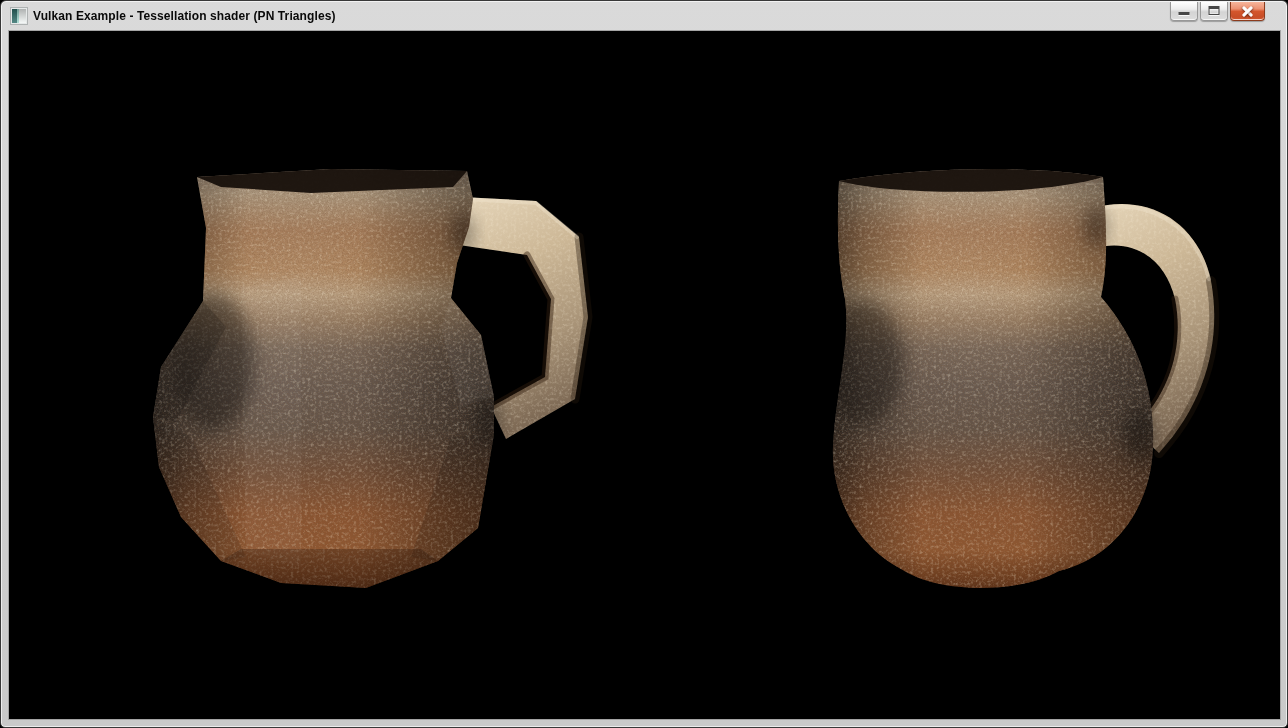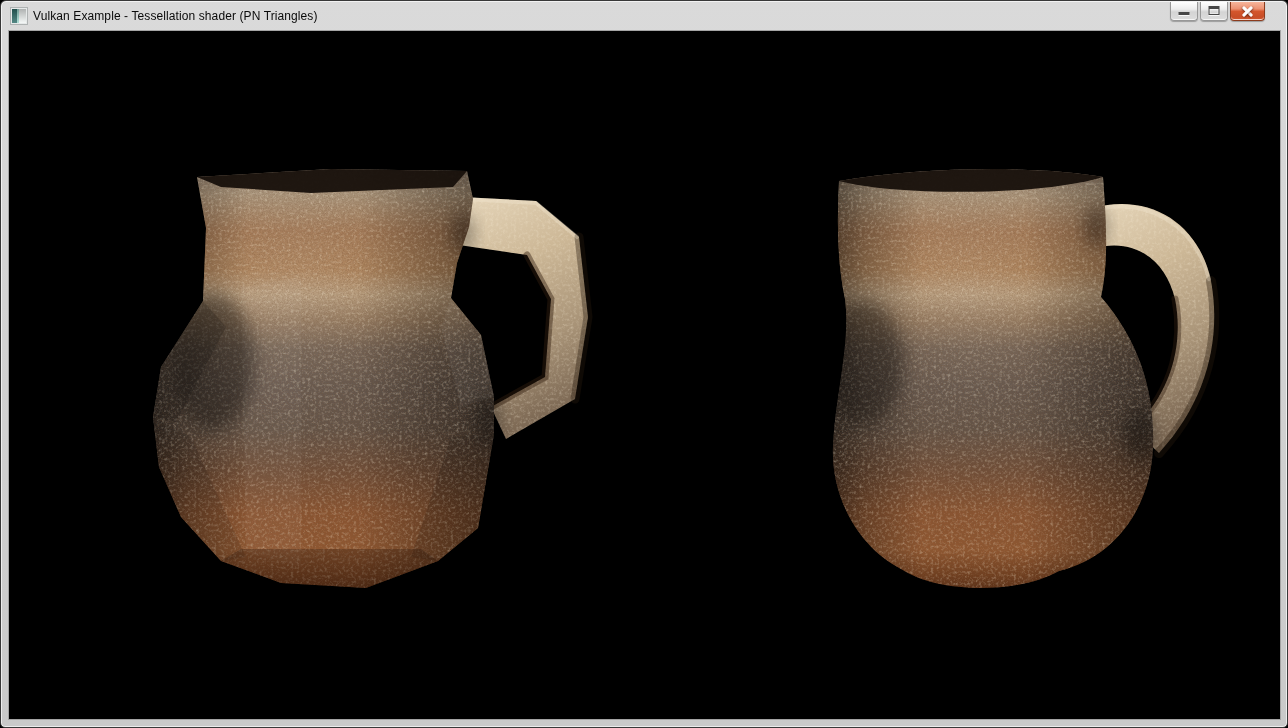--- a/index.html
+++ b/index.html
@@ -5,21 +5,21 @@
   html,body { margin:0; padding:0; background:#000; }
   body { width:1288px; height:728px; overflow:hidden; position:relative;
          font-family:"Liberation Sans", sans-serif; }
 
   
   .window { position:absolute; inset:0; box-sizing:border-box;
     border:1px solid #383838; border-radius:6px 6px 5px 5px;
     background:linear-gradient(#dadada, #c9c9c9);
     box-shadow: inset 0 0 0 1px rgba(255,255,255,.65); }
 
-  .titlebar { position:absolute; top:1px; left:1px; right:16px; height:28px; }
+  .titlebar { position:absolute; top:1px; left:1px; right:16px; height:28px;font-weight:bold; }
 
   .app-icon { position:absolute; left:9px; top:6px; width:16px; height:16px;
     box-sizing:border-box; border:1px solid #e6e9e9;
     box-shadow:0 0 0 1px rgba(110,120,120,.4);
     background:
       linear-gradient(180deg, rgba(0,0,0,.28), rgba(255,255,255,.18)),
       linear-gradient(90deg, #2f6e6a 0 38%, #9fd8cf 38% 50%, #f2f6f5 50% 100%); }
 
   .title-text { position:absolute; left:31px; top:7px; font-size:12px;
     color:#0a0a0a; white-space:nowrap; letter-spacing:.1px; }

